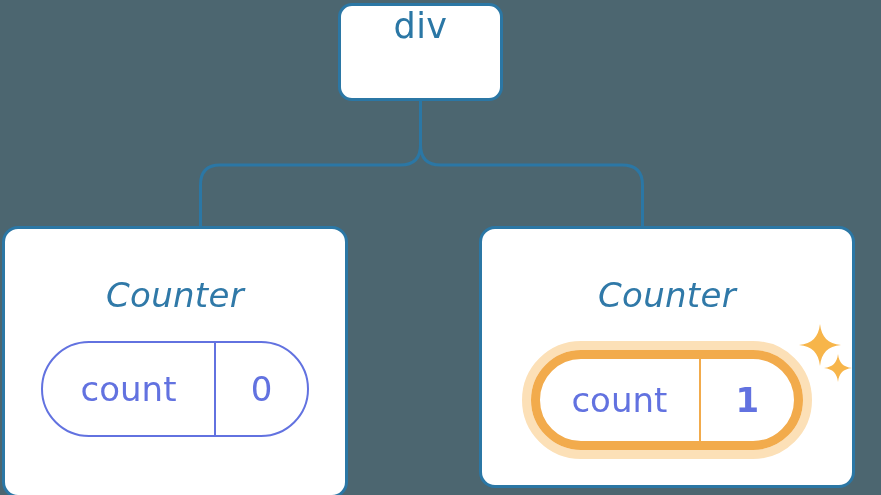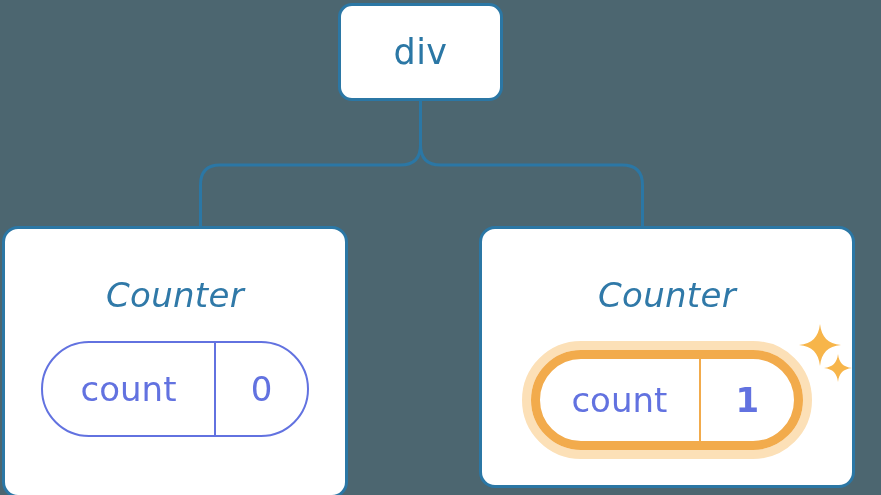--- a/index.html
+++ b/index.html
@@ -34,21 +34,20 @@
     position: absolute;
     left: 338px;
     top: 3px;
     width: 165px;
     height: 98px;
     box-sizing: border-box;
     background: #ffffff;
     border: 3px solid #2b77a5;
     border-radius: 14px;
     display: flex;
-    align-items: center;
     justify-content: center;
   }
   .node-root-label {
     font-size: 35px;
     color: #2b77a5;
     letter-spacing: 0.5px;
   }
 
   
   .card {

